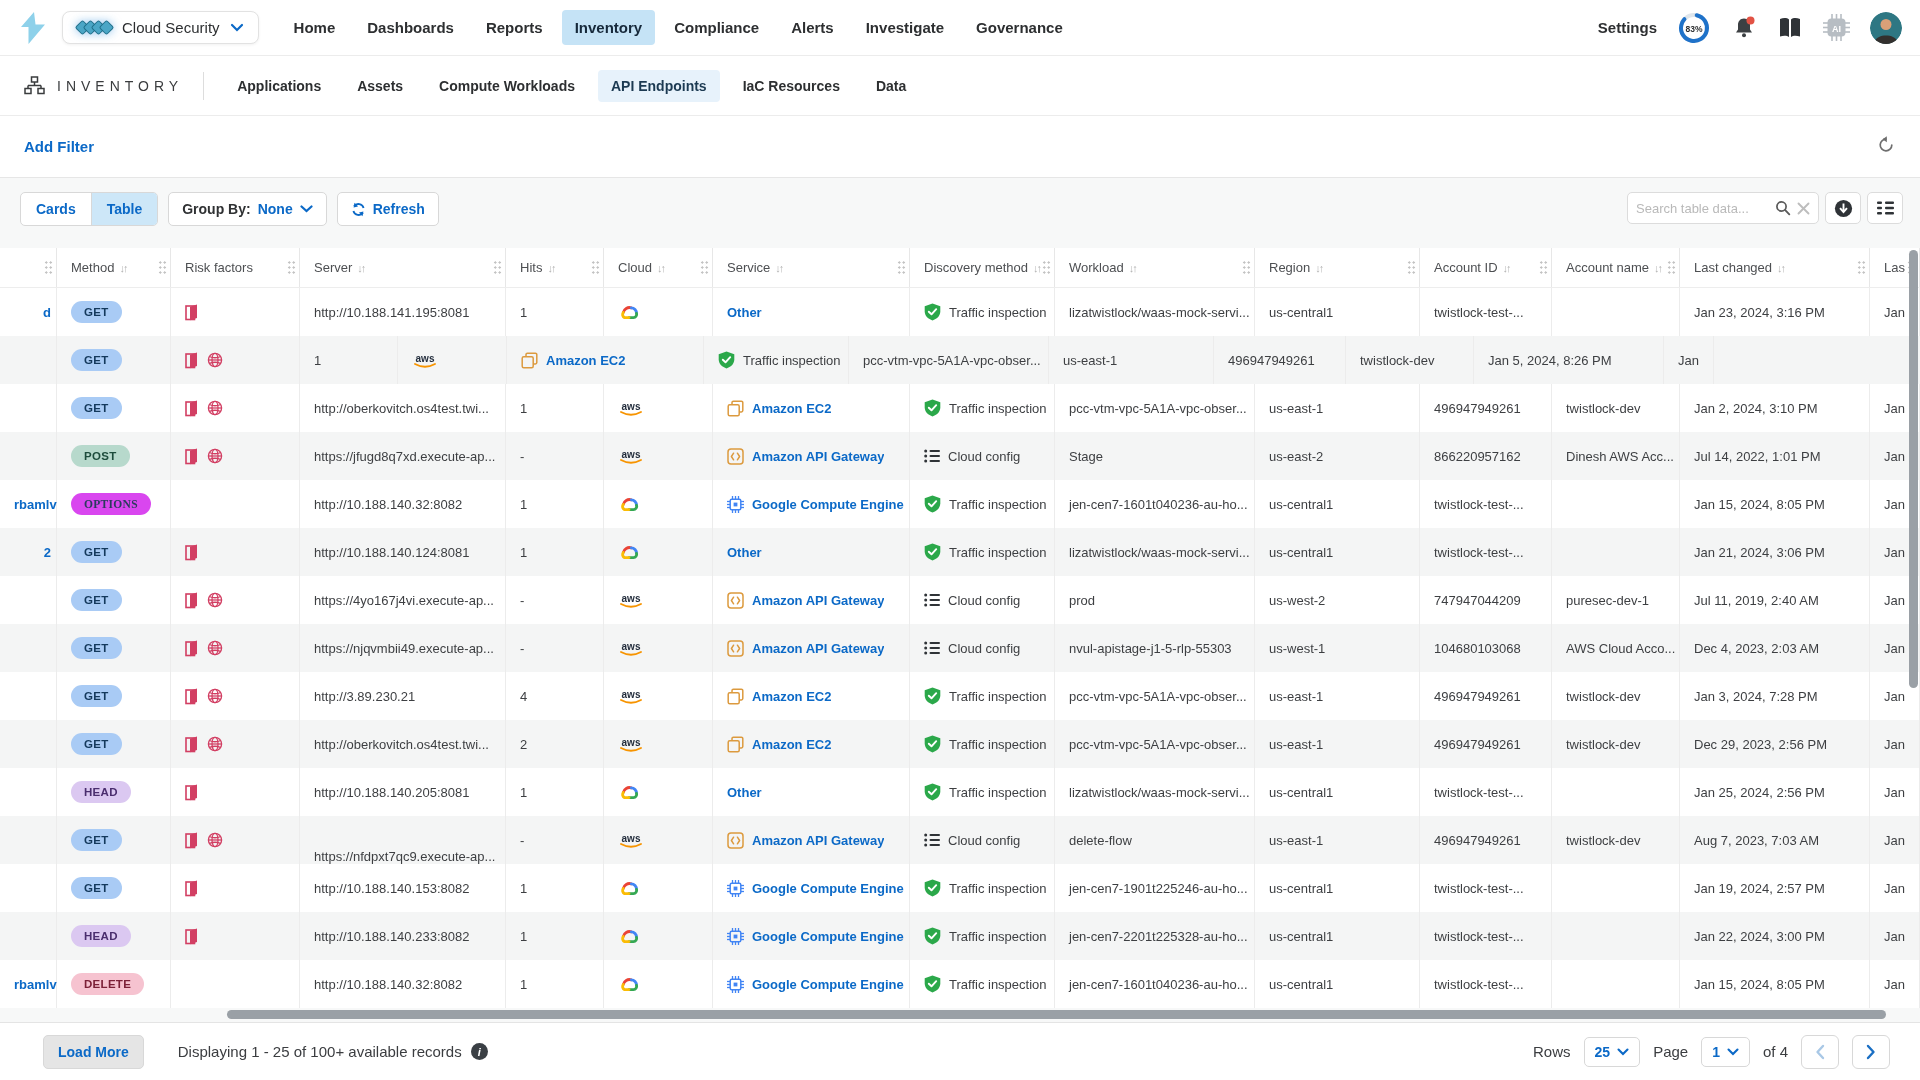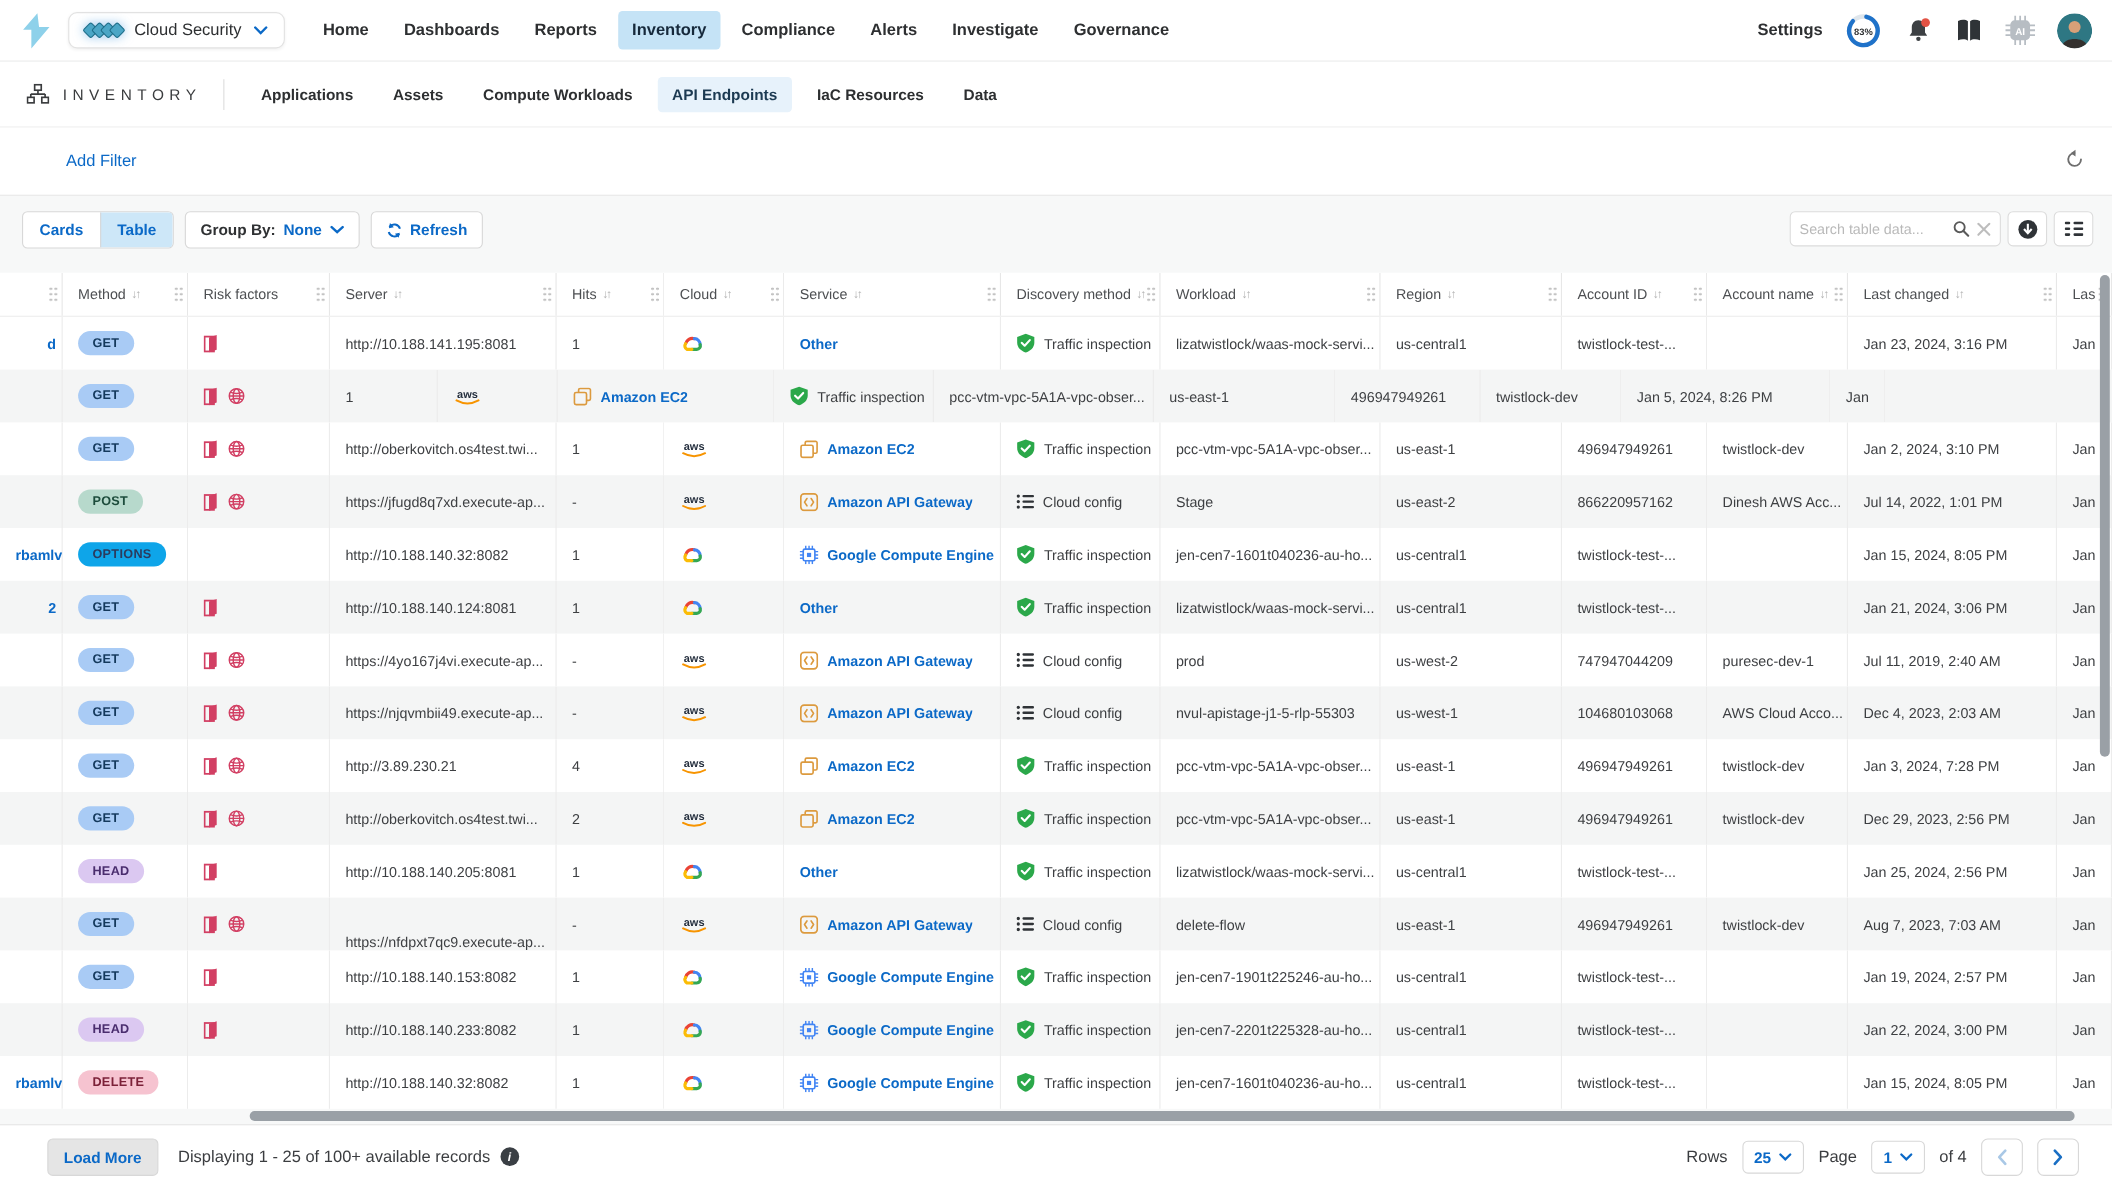--- a/index.html
+++ b/index.html
@@ -27,21 +27,21 @@
     border-bottom:1px solid #ececec; }
   .section-title { display:flex; align-items:center; gap:12px; }
   .section-title .label { font-size:14px; letter-spacing:5px; color:#3a3c3e; }
   .subdivider { width:1px; height:28px; background:#ddd; margin:0 20px; }
   .tabs { display:flex; align-items:center; gap:10px; }
   .tab { font-size:14px; font-weight:600; color:#2d2f31; padding:8px 13px; border-radius:4px; cursor:pointer; white-space:nowrap; }
   .tab.active { background:#e7f2fb; color:#1c3a52; }
 
   .filterbar { height:62px; background:#fff; border-bottom:1px solid #e6e6e6; display:flex; align-items:center;
     padding:0 24px; }
-  .add-filter { color:#0b69c7; font-weight:400; font-size:15px; cursor:pointer;margin-left:36px; }
+  .add-filter { color:#0b69c7; font-weight:700; font-size:15px; cursor:pointer; }
   .reset-icon { margin-left:auto; cursor:pointer; }
 
   .toolbar { height:70px; display:flex; align-items:flex-start; padding:14px 17px 0 20px; gap:10px; }
   .seg { display:flex; border:1px solid #d8d8d8; border-radius:5px; overflow:hidden; background:#fff; height:34px; }
   .seg-item { font-size:14px; font-weight:700; color:#0b69c7; padding:7px 15px; cursor:pointer; display:flex; align-items:center; }
   .seg-item + .seg-item { border-left:1px solid #d8d8d8; }
   .seg-item.active { background:#cde7f8; }
   .tool-btn { height:34px; display:flex; align-items:center; gap:7px; background:#fff; border:1px solid #d8d8d8;
     border-radius:5px; padding:0 13px; font-size:14px; cursor:pointer; }
   .tool-btn .dark { color:#2f3133; font-weight:700; }
@@ -63,37 +63,37 @@
   .th .grip { margin-left:auto; margin-right:4px; width:9px; height:15px; flex:0 0 auto; cursor:col-resize;
     background-image:radial-gradient(circle, #c3c3c3 1.1px, transparent 1.3px); background-size:4.5px 5px; }
   .tbody .tr { display:flex; height:48px; }
   .tbody .tr:nth-child(even) { background:#f4f5f5; }
   .td { display:flex; align-items:center; padding-left:14px; font-size:13px; color:#3d3f42;
     box-shadow:inset -1px 0 #ececec; white-space:nowrap; overflow:hidden; gap:8px; }
   .frag { color:#0b69c7; font-weight:600; cursor:pointer; margin-left:auto; padding-right:6px; }
   .pill { font-size:11.5px; font-weight:700; letter-spacing:.3px; padding:5px 13px; border-radius:14px; color:#1c3a57; }
   .m-get { background:#a9cbf5; color:#14395c; }
   .m-post { background:#b7d9cc; color:#1d4c3c; }
-  .m-options { background:#0ea5e9; color:#2b3b5e; }
+  .m-options { background:#d946ef; color:#2b3b5e;font-family:Liberation Serif, serif; }
   .m-head { background:#dbc8f1; color:#4a2d6e; }
   .m-delete { background:#f6c3d0; color:#7c2138; }
   .link { color:#0b69c7; font-weight:700; cursor:pointer; overflow:hidden; text-overflow:ellipsis; }
   .riskrow { display:flex; gap:9px; align-items:center; }
 
   .hscroll { position:absolute; left:227px; bottom:-11px; width:1659px; height:9px; background:#9aa0a6;
     border-radius:5px; cursor:pointer; }
   .vscroll { position:absolute; right:2px; top:2px; width:9px; height:438px; background:#9aa0a6;
     border-radius:5px; cursor:pointer; }
   .scroll-strip { height:14px; }
 
   .footer { height:58px; background:#fff; border-top:1px solid #e4e4e4; display:flex; align-items:center;
     padding:0 30px 0 43px; gap:18px; }
   .load-more { border:1px solid #d8d8d8; border-radius:5px; background:#e5e5e5; color:#0b69c7; font-weight:700;
     font-size:14px; padding:8px 14px; cursor:pointer; }
-  .summary { font-size:15px; color:#3b3d40; display:flex; align-items:center; gap:9px; }
+  .summary { font-size:15px; color:#3b3d40; display:flex; align-items:center; gap:9px;margin-left:16px; }
   .info-dot { width:17px; height:17px; border-radius:50%; background:#3a3f44; color:#fff; font-size:11px;
     font-weight:700; display:flex; align-items:center; justify-content:center; font-style:italic; }
   .footer-right { margin-left:auto; display:flex; align-items:center; gap:13px; }
   .pg-label { font-size:15px; color:#3b3d40; }
   .select-box { border:1px solid #d8d8d8; border-radius:5px; background:#fff; padding:6px 10px; display:flex;
     align-items:center; gap:7px; color:#0b69c7; font-weight:700; font-size:14px; cursor:pointer; }
   .pg-btn { width:38px; height:34px; border:1px solid #d8d8d8; border-radius:6px; background:#fff;
     display:flex; align-items:center; justify-content:center; cursor:pointer; }
 </style>
 </head>

